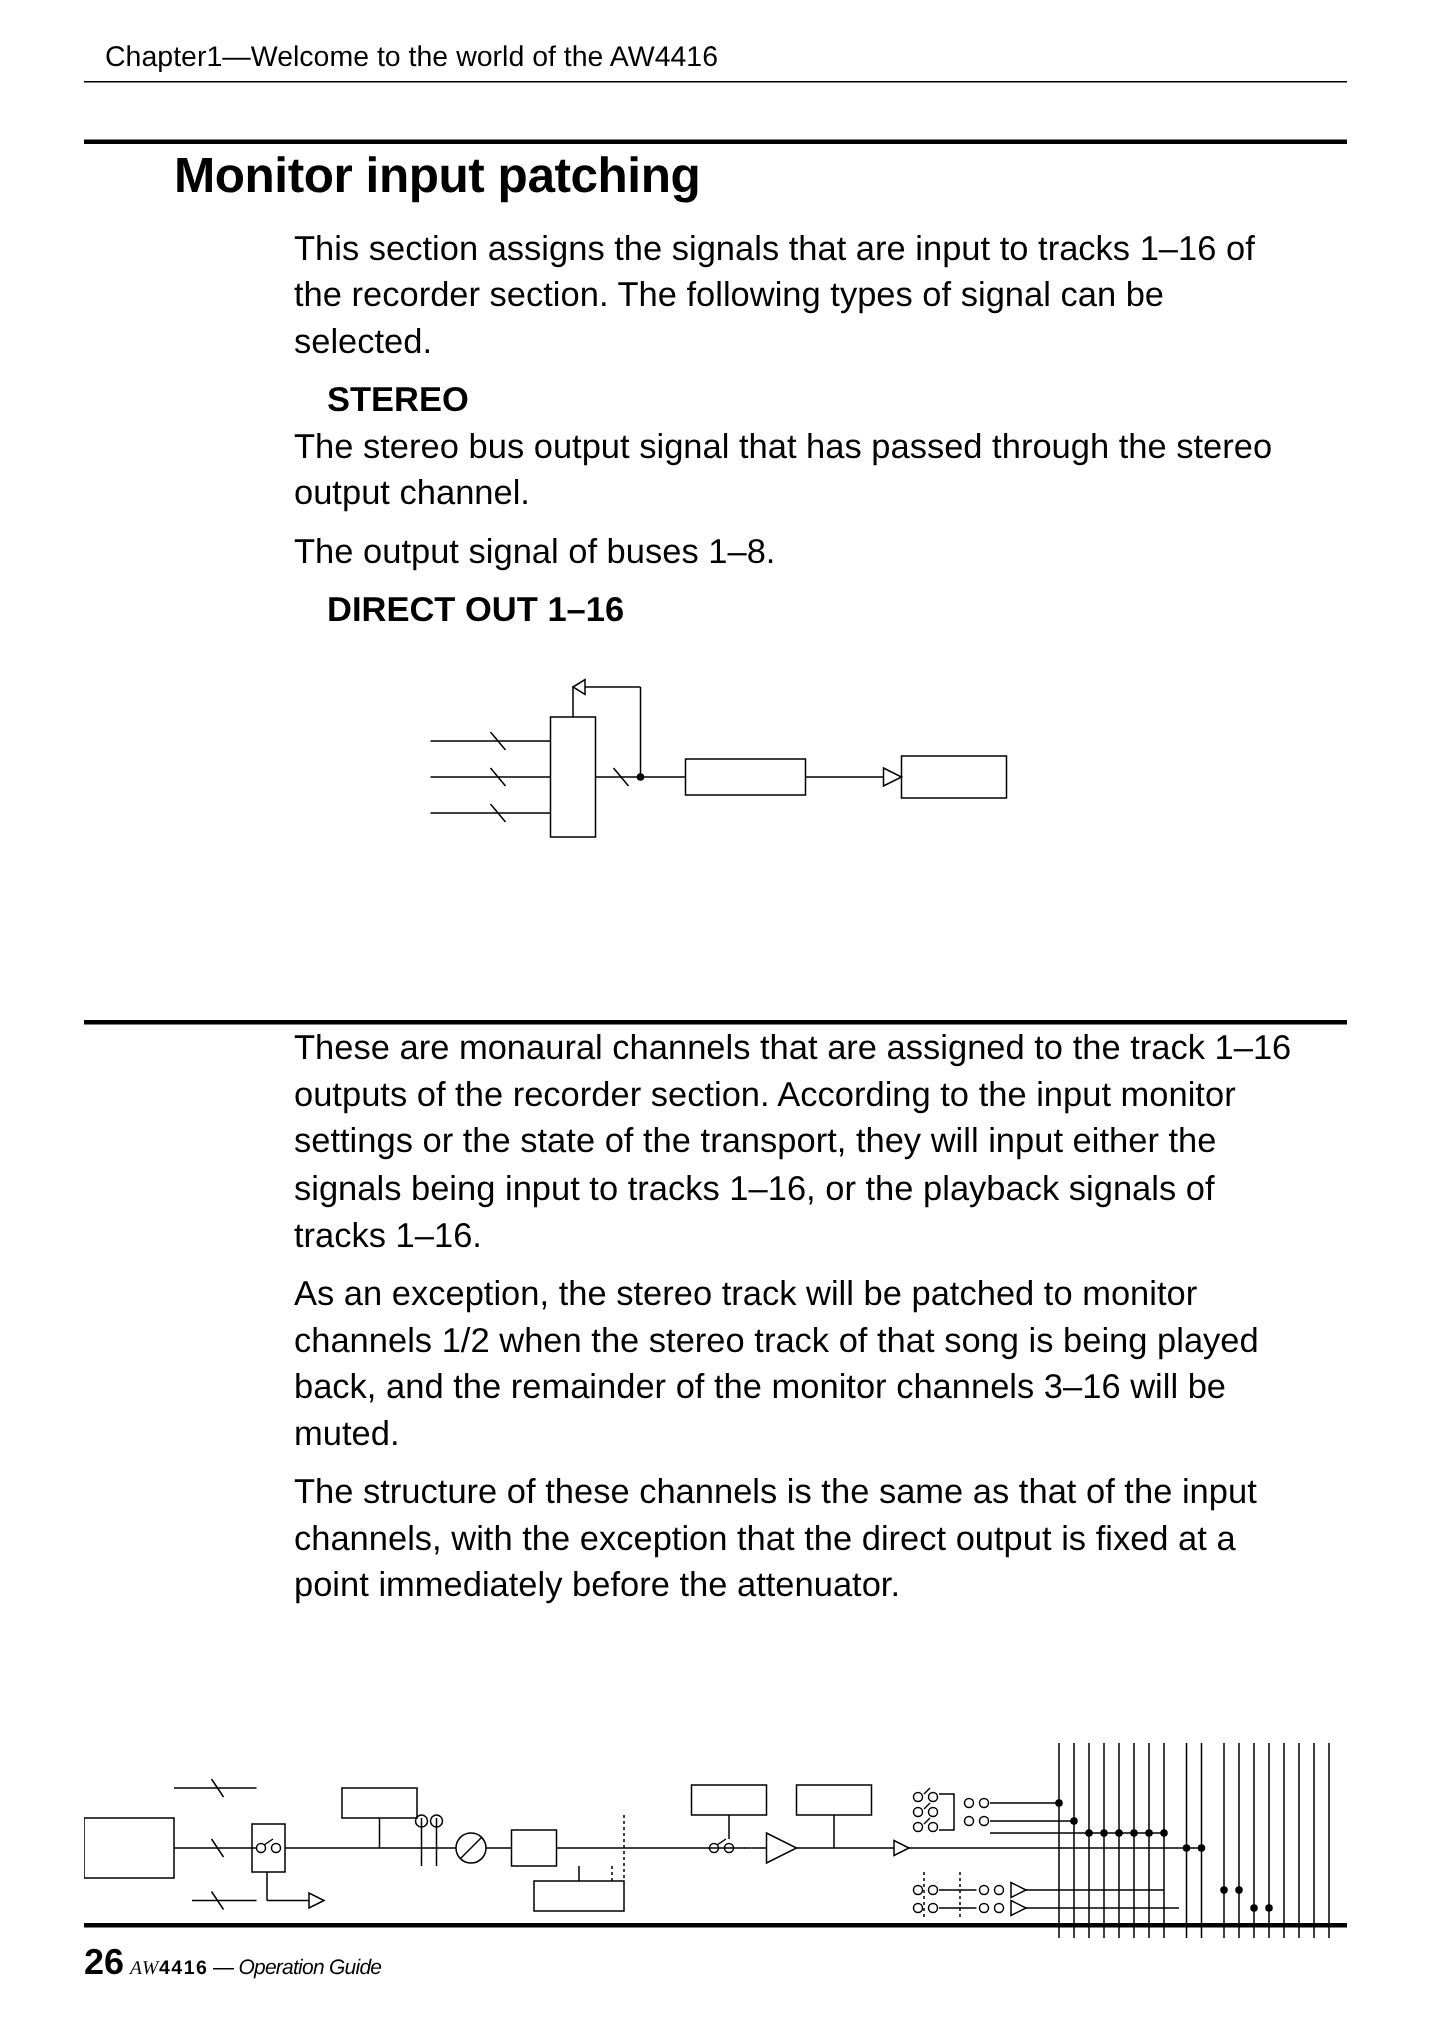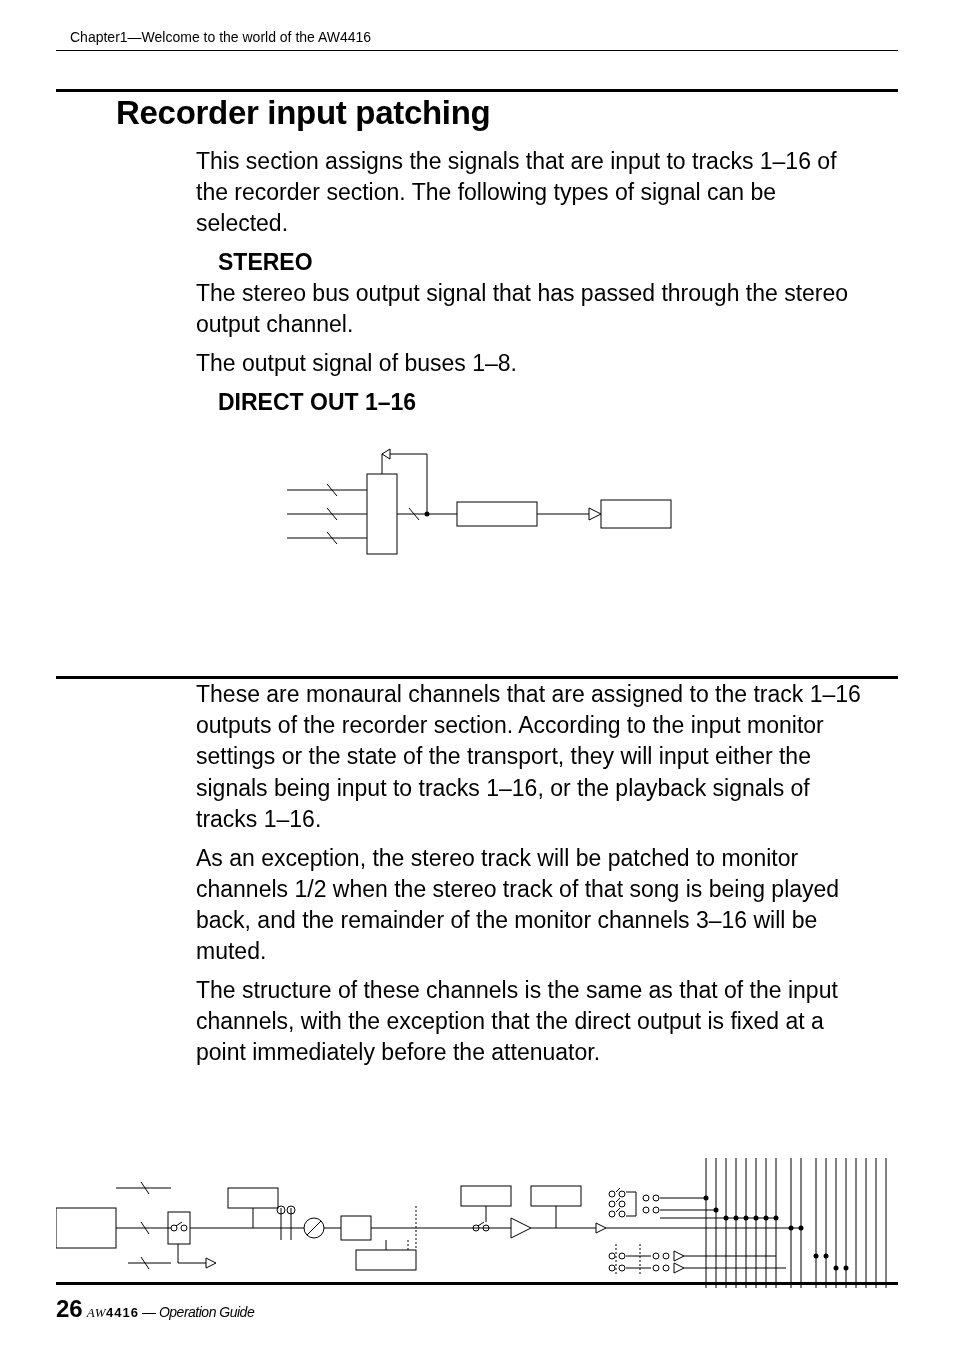--- a/index.html
+++ b/index.html
@@ -18,21 +18,21 @@
     right: 56px;
     bottom: 28px;
   }
   .header-rule {
     border-bottom: 0.5px solid #000;
     padding-bottom: 4px;
     margin-bottom: 38px;
     padding-left: 14px;
   }
   .chapter-tag {
-    font-size: 14px;
+    font-size: 19px;
   }
   .section-rule {
     border-top: 3px solid #000;
     margin-top: 4px;
   }
   .section-title {
     font-size: 33px;
     font-weight: bold;
     padding-left: 60px;
     margin-top: 2px;
@@ -96,21 +96,21 @@
 </head>
 <body>
 
 <div class="page">
 
   <div class="header-rule">
     <span class="chapter-tag">Chapter1—Welcome to the world of the AW4416</span>
   </div>
 
   <div class="section-rule"></div>
-  <h2 class="section-title">Recorder input patching</h2>
+  <h2 class="section-title">Monitor input patching</h2>
 
   <div class="body-block">
     <p class="para">This section assigns the signals that are input to tracks 1–16 of the recorder section. The following types of signal can be selected.</p>
 
     <div class="subheadrow">
       <span class="subhead">STEREO</span>
     </div>
     <p class="subtext">The stereo bus output signal that has passed through the stereo output channel.</p>
 
     <p class="subtext">The output signal of buses 1–8.</p>

